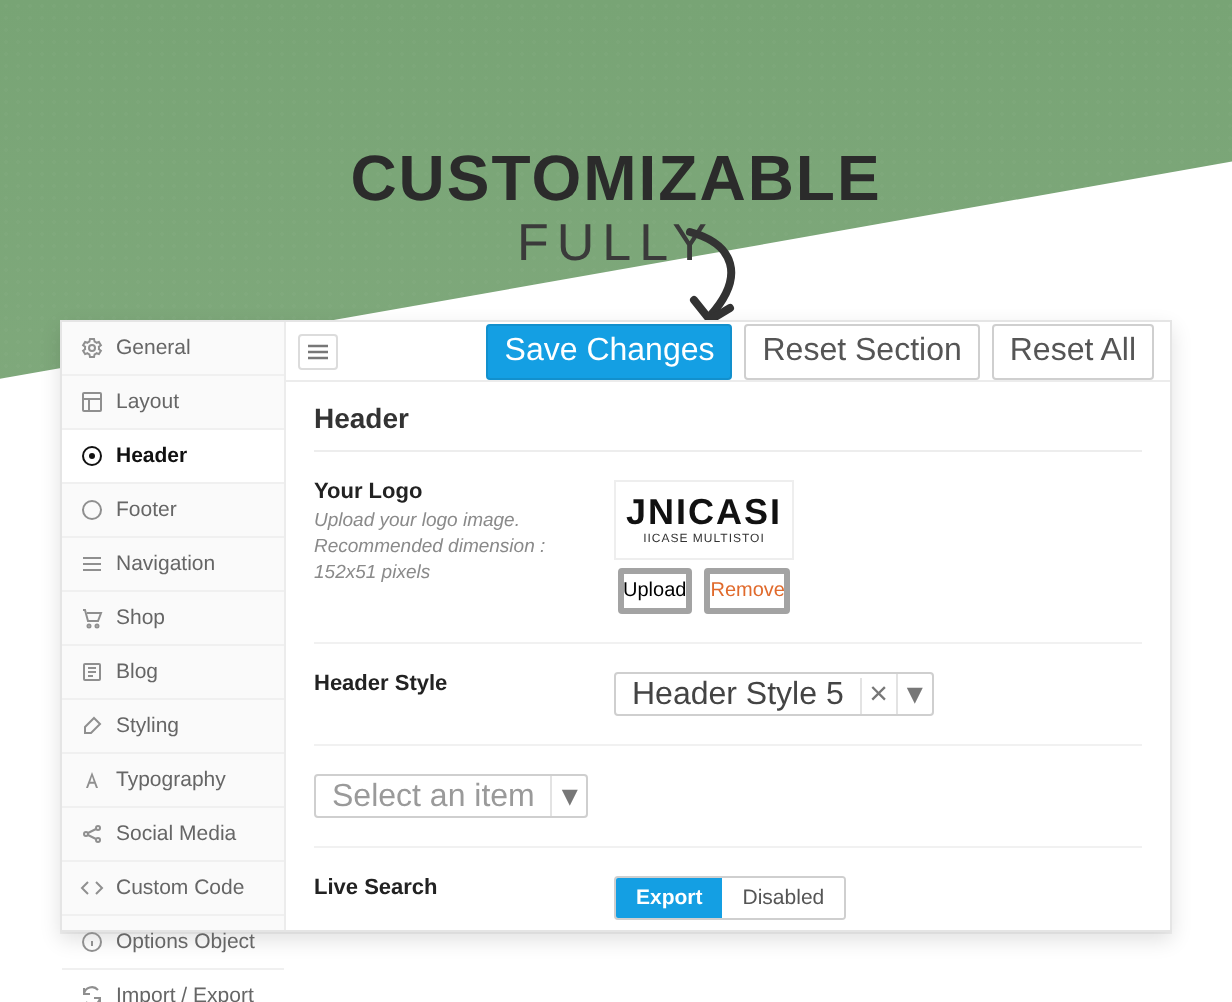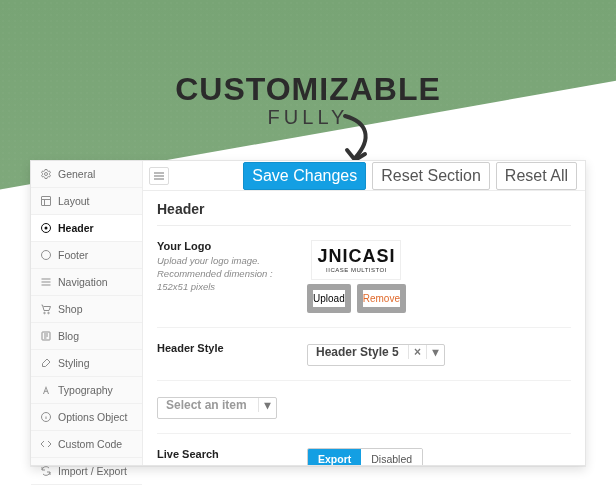--- a/index.html
+++ b/index.html
@@ -26,21 +26,21 @@
     background: #fff;
     transform: skewY(-10deg);
     transform-origin: 0 0;
   }
   .hero {
     position: absolute; left: 0; right: 0; top: 38px;
     text-align: center;
     color: #2a2a2a;
   }
   .hero h1 { font-size: 32px; font-weight: 800; letter-spacing: 1px; color:#2b2b2b;margin-top:33px; }
-  .hero .sub { font-size: 20px; font-weight: 300; letter-spacing: 4px; margin-top: -2px; color:#3a3a3a; }
+  .hero .sub { font-size: 26px; font-weight: 300; letter-spacing: 4px; margin-top: -2px; color:#3a3a3a; }
 
   .arrow {
     position: absolute; left: 325px; top: 110px; width: 60px; height: 60px;
   }
 
   .panel {
     position: absolute; left: 30px; top: 160px; width: 556px; height: 306px;
     background: #fff; border:1px solid #e5e5e5;
     box-shadow: 0 4px 10px rgba(0,0,0,.12), 0 1px 0 rgba(0,0,0,.05);
     display: flex;
@@ -92,26 +92,26 @@
   .logo-box {
     display:inline-flex; flex-direction:column; align-items:center; gap:4px;
   }
   .logo-thumb {
     width: 90px; height: 40px; border:1px solid #eee; display:flex; flex-direction:column; align-items:center; justify-content:center;
     font-family: Impact, "Arial Black", sans-serif; letter-spacing:1px; overflow:hidden;
   }
   .logo-thumb .t1 { font-size: 18px; font-weight:900; color:#111; line-height:1; }
   .logo-thumb .t2 { font-size: 6px; letter-spacing: .5px; color:#333; margin-top:2px;}
   .logo-actions { display:flex; gap:6px; }
-  .sbtn { font-size:10px; padding:3px 0; border:6px solid #a3a3a3; background:#fff; border-radius:2px; cursor:pointer; }
+  .sbtn { font-size:10px; padding:3px 0; border:3px solid #a3a3a3; background:#fff; border-radius:2px; cursor:pointer; }
   .sbtn.warn { color:#e06a2c; }
 
   .select {
-    display:inline-flex; align-items:flex-start; border:1px solid #cfcfcf; border-radius:2px; height:22px;
-    font-size:12px; color:#444; background:#fff;font-weight:bold;
+    display:inline-flex; align-items:flex-end; border:1px solid #cfcfcf; border-radius:2px; height:22px;
+    font-size:16px; color:#444; background:#fff;
   }
   .select .val { padding: 0 8px; min-width: 100px; }
   .select .x { width:18px; text-align:center; border-left:1px solid #e3e3e3; color:#777; cursor:pointer; }
   .select .caret { width:18px; text-align:center; border-left:1px solid #e3e3e3; color:#777; cursor:pointer; }
   .select.placeholder .val { color:#9a9a9a; }
 
   .toggle { display:inline-flex; border:1px solid #cfcfcf; border-radius:2px; overflow:hidden; height:22px; }
   .toggle > div { font-size:10.5px; padding: 0 10px; display:flex; align-items:center; cursor:pointer; background:#fff; color:#555; }
   .toggle > div.on { background:#149fe3; color:#fff; font-weight:600; }
 </style>
@@ -209,33 +209,44 @@
         <span class="ic">
             <svg viewBox="0 0 24 24" fill="currentColor">
               <path d="M6 20L12 4l6 16h-2l-1.6-4.3H9.6L8 20H6zm4.3-6.3h3.4L12 8.6 10.3 13.7z"></path>
             </svg>
           </span>
         <span>Typography</span>
       </div>
       <div class="sidebar-item">
         <span class="ic">
             <svg viewBox="0 0 24 24" fill="none" stroke="currentColor" stroke-width="2">
+              <circle cx="6" cy="12" r="2"></circle>
+              <circle cx="18" cy="6" r="2"></circle>
+              <circle cx="18" cy="18" r="2"></circle>
+              <path d="M8 11l8-4M8 13l8 4"></path>
+            </svg>
+          </span>
+        <span>Social Media</span>
+      </div>
+      <div class="sidebar-item">
+        <span class="ic">
+            <svg viewBox="0 0 24 24" fill="none" stroke="currentColor" stroke-width="2">
+              <path d="M8 6l-6 6 6 6M16 6l6 6-6 6"></path>
+            </svg>
+          </span>
+        <span>Custom Code</span>
+      </div>
+      <div class="sidebar-item">
+        <span class="ic">
+            <svg viewBox="0 0 24 24" fill="none" stroke="currentColor" stroke-width="2">
               <circle cx="12" cy="12" r="9"></circle>
               <path d="M12 8v.01M12 11v5"></path>
             </svg>
           </span>
         <span>Options Object</span>
-      </div>
-      <div class="sidebar-item">
-        <span class="ic">
-            <svg viewBox="0 0 24 24" fill="none" stroke="currentColor" stroke-width="2">
-              <path d="M8 6l-6 6 6 6M16 6l6 6-6 6"></path>
-            </svg>
-          </span>
-        <span>Custom Code</span>
       </div>
       <div class="sidebar-item">
         <span class="ic">
             <svg viewBox="0 0 24 24" fill="none" stroke="currentColor" stroke-width="2">
               <path d="M4 10a8 8 0 0 1 14-4M20 14a8 8 0 0 1-14 4"></path>
               <path d="M4 4v6h6M20 20v-6h-6"></path>
             </svg>
           </span>
         <span>Import / Export</span>
       </div>

